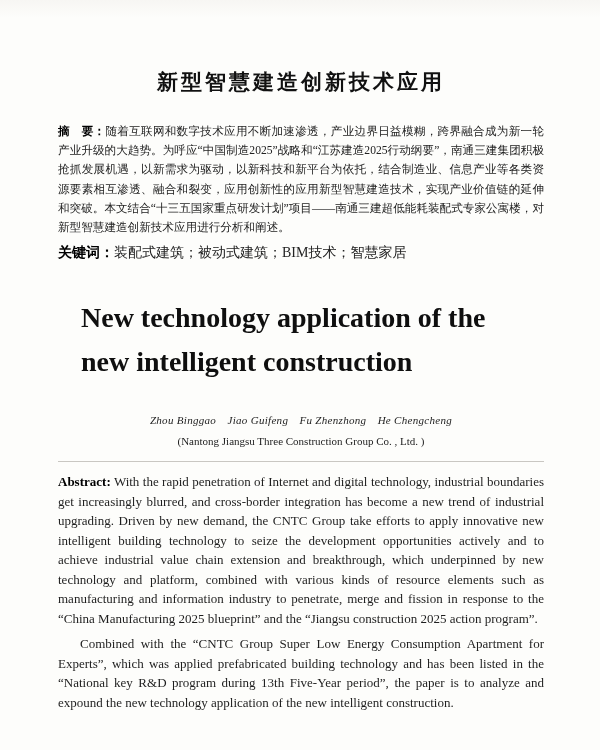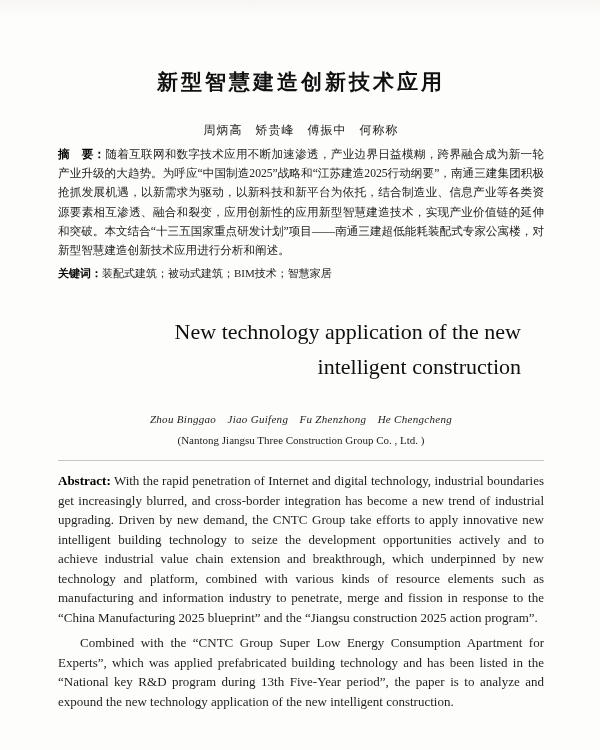--- a/index.html
+++ b/index.html
@@ -48,31 +48,31 @@
     color: #222;
   }
   .cn-abstract .label,
   .cn-keywords .label {
     font-weight: bold;
     color: #000;
     font-family: Liberation Mono, monospace;
   }
   .cn-keywords {
     margin: 2px 0 0 0;
-    font-size: 11px;
+    font-size: 14px;
     line-height: 1.66;
     color: #222;
   }
   .en-title {
     margin: 30px auto 28px auto;
     max-width: 440px;
-    text-align: right;
-    font-size: 22px;
+    text-align: left;
+    font-size: 28px;
     line-height: 1.6;
-    font-weight: normal;
+    font-weight: bold;
     color: #0f0f0f;
   }
   .en-authors {
     text-align: center;
     font-style: italic;
     font-size: 11px;
     letter-spacing: .3px;
     margin-bottom: 7px;
     color: #222;
   }
@@ -102,21 +102,20 @@
     text-indent: 22px;
   }
 </style>
 </head>
 <body>
 
 <div class="page">
 
   <h1 class="cn-title">新型智慧建造创新技术应用</h1>
 
-  <div class="cn-authors">周炳高　矫贵峰　傅振中　何称称</div>
 
 
   <p class="cn-abstract">
     <span class="label">摘　要：</span><span>随着互联网和数字技术应用不断加速渗透，产业边界日益模糊，跨界融合成为新一轮产业升级的大趋势。为呼应“中国制造2025”战略和“江苏建造2025行动纲要”，南通三建集团积极抢抓发展机遇，以新需求为驱动，以新科技和新平台为依托，结合制造业、信息产业等各类资源要素相互渗透、融合和裂变，应用创新性的应用新型智慧建造技术，实现产业价值链的延伸和突破。本文结合“十三五国家重点研发计划”项目——南通三建超低能耗装配式专家公寓楼，对新型智慧建造创新技术应用进行分析和阐述。</span>
   </p>
 
   <p class="cn-keywords">
     <span class="label">关键词：</span><span>装配式建筑；被动式建筑；BIM技术；智慧家居</span>
   </p>
 

